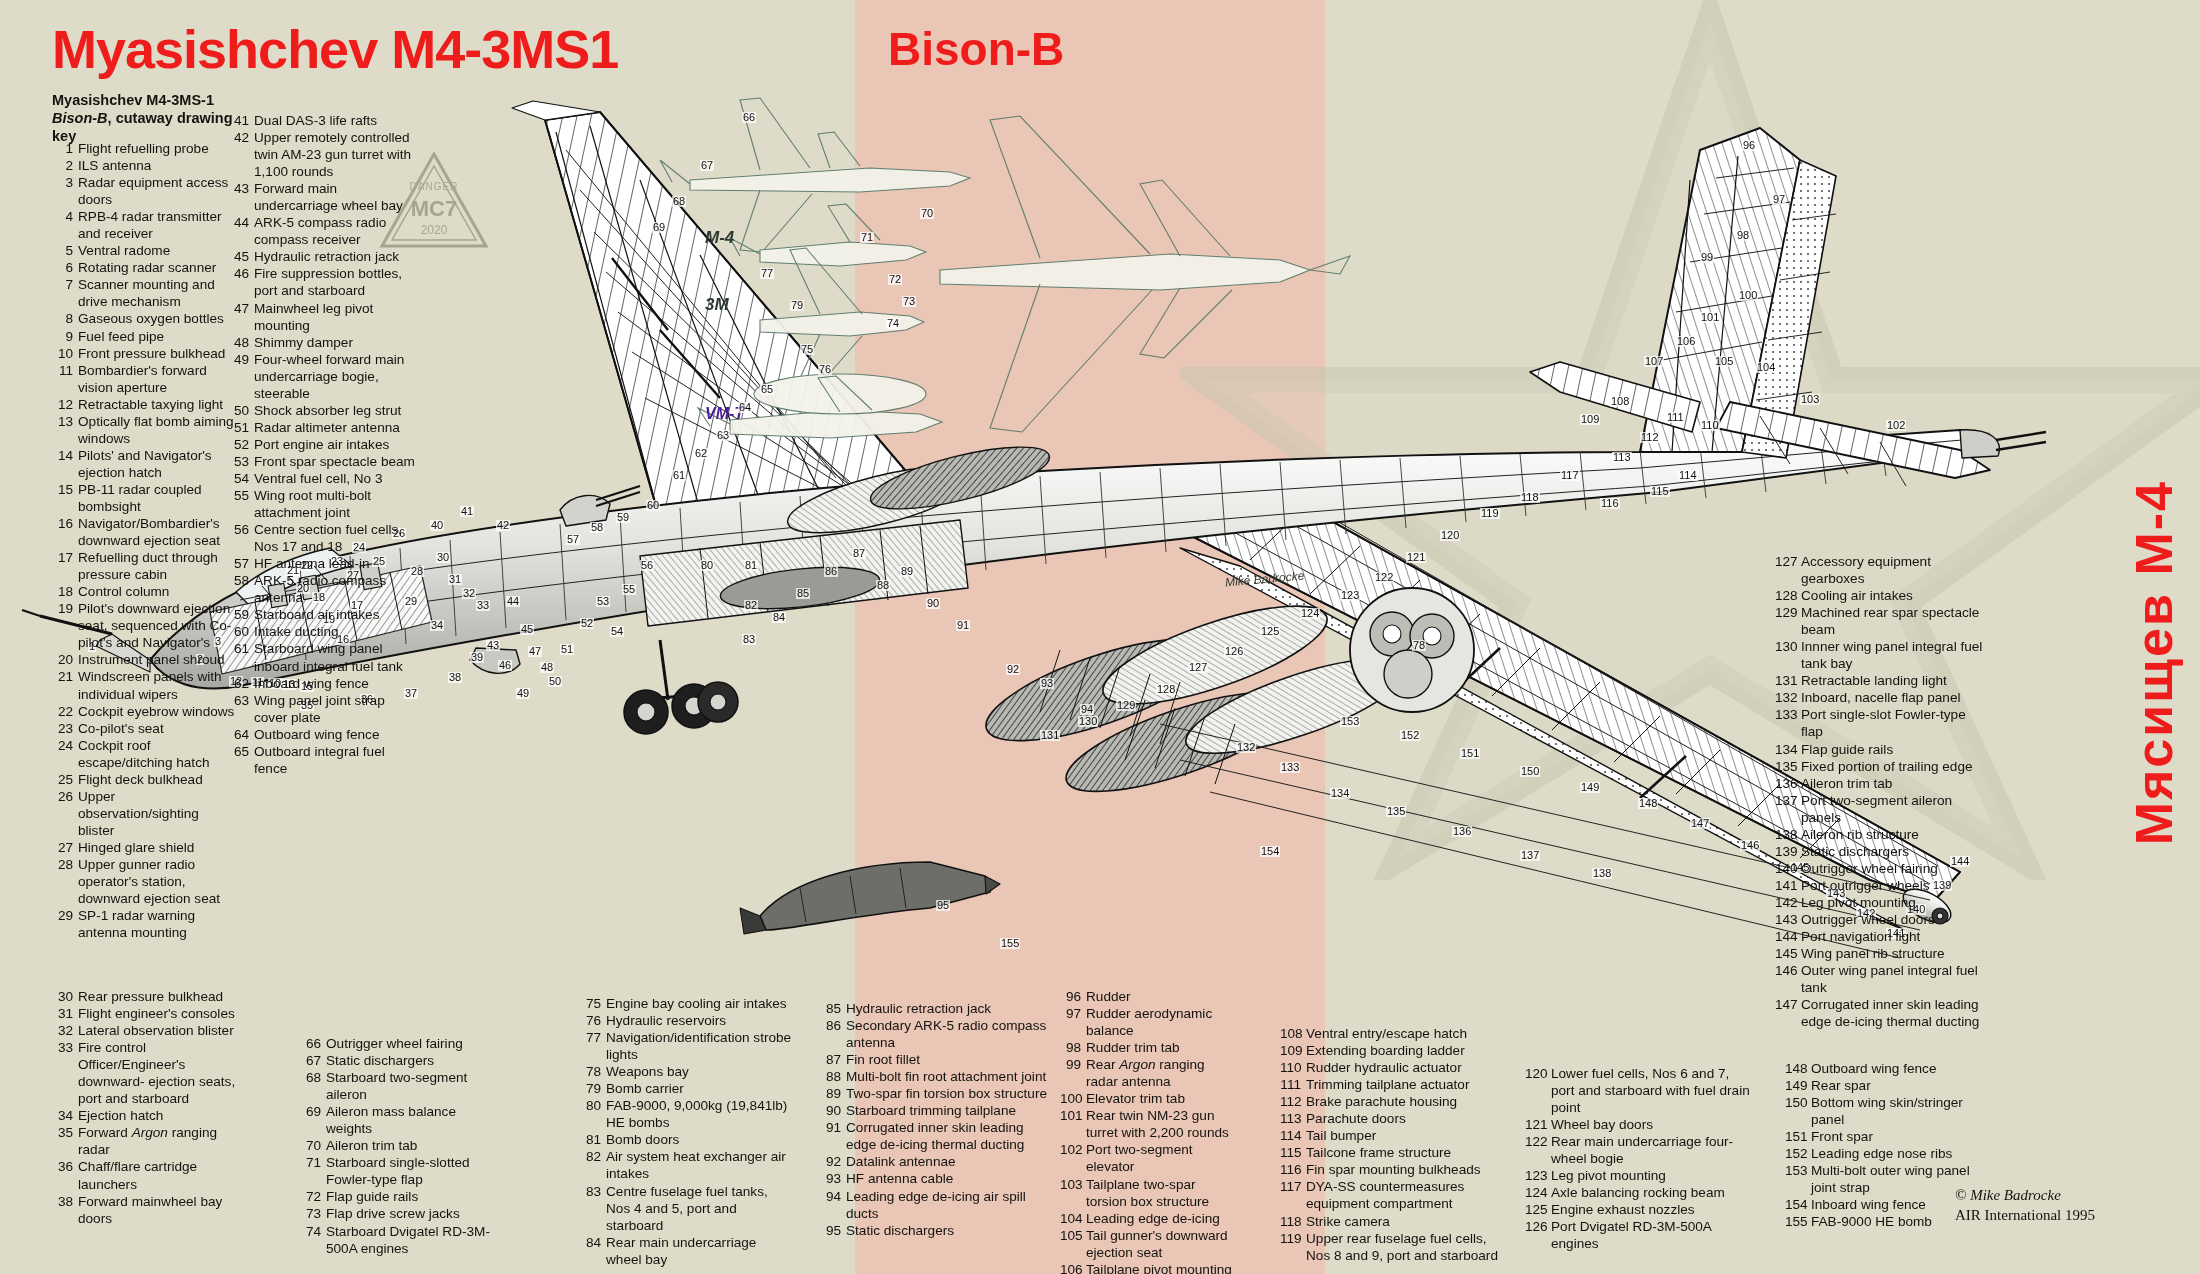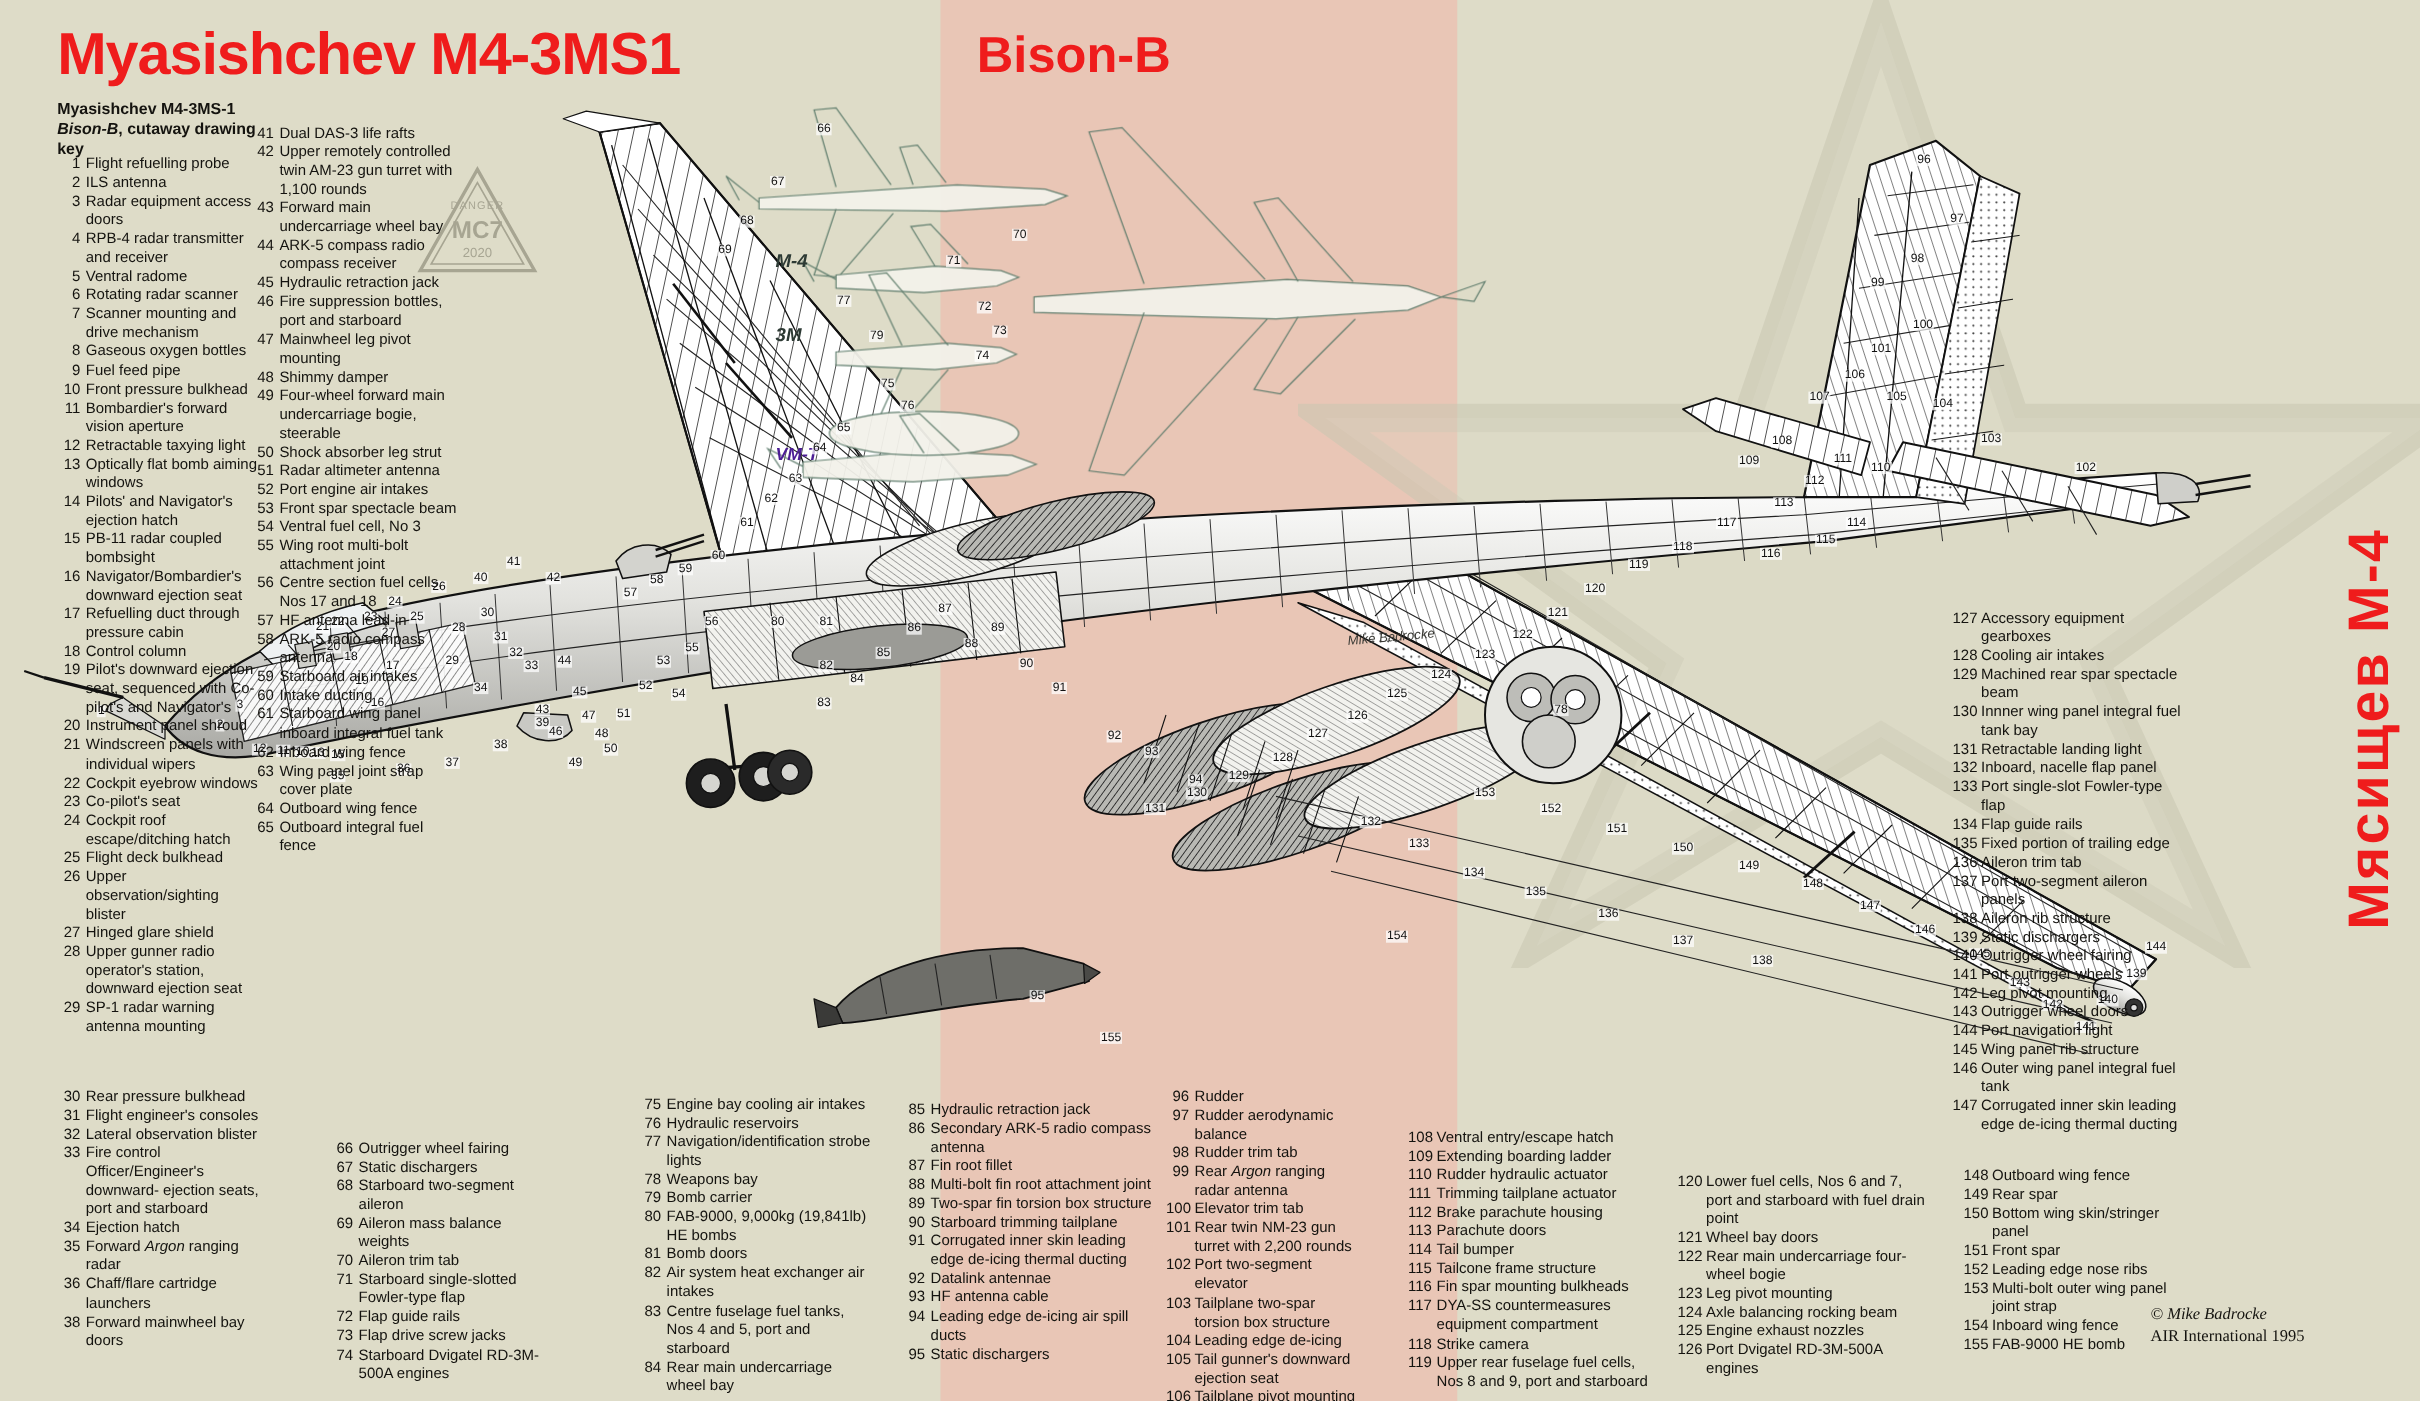--- a/index.html
+++ b/index.html
@@ -440,21 +440,21 @@
       <div class="lbl" style="left: 404px; top: 596px;">29</div>
       <div class="lbl" style="left: 436px; top: 552px;">30</div>
       <div class="lbl" style="left: 448px; top: 574px;">31</div>
       <div class="lbl" style="left: 462px; top: 588px;">32</div>
       <div class="lbl" style="left: 476px; top: 600px;">33</div>
       <div class="lbl" style="left: 430px; top: 620px;">34</div>
       <div class="lbl" style="left: 300px; top: 700px;">35</div>
       <div class="lbl" style="left: 360px; top: 694px;">36</div>
       <div class="lbl" style="left: 404px; top: 688px;">37</div>
       <div class="lbl" style="left: 448px; top: 672px;">38</div>
-      <div class="lbl" style="left: 470px; top: 652px; margin-left: 16px;">39</div>
+      <div class="lbl" style="left: 470px; top: 652px;">39</div>
       <div class="lbl" style="left: 430px; top: 520px;">40</div>
       <div class="lbl" style="left: 460px; top: 506px;">41</div>
       <div class="lbl" style="left: 496px; top: 520px;">42</div>
       <div class="lbl" style="left: 486px; top: 640px;">43</div>
       <div class="lbl" style="left: 506px; top: 596px;">44</div>
       <div class="lbl" style="left: 520px; top: 624px;">45</div>
       <div class="lbl" style="left: 498px; top: 660px;">46</div>
       <div class="lbl" style="left: 528px; top: 646px;">47</div>
       <div class="lbl" style="left: 540px; top: 662px;">48</div>
       <div class="lbl" style="left: 516px; top: 688px;">49</div>

